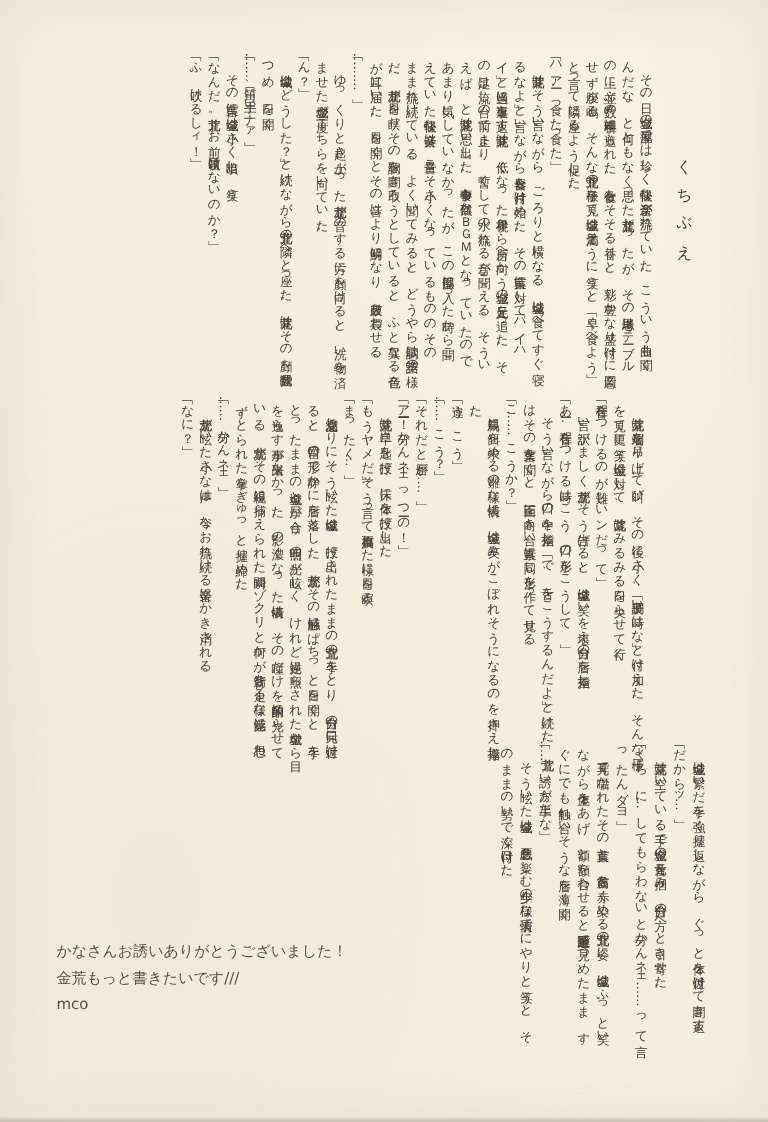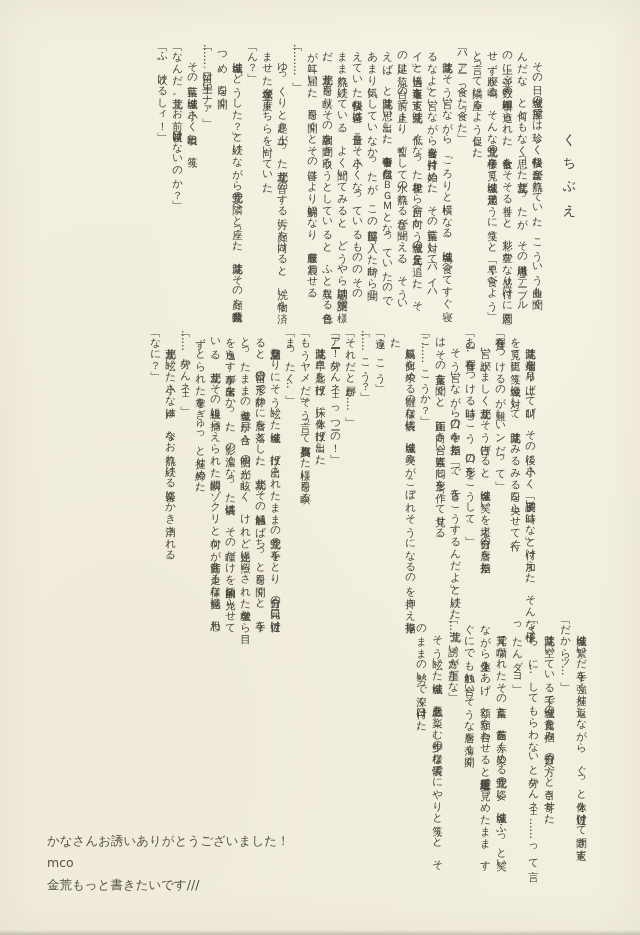--- a/index.html
+++ b/index.html
@@ -40,21 +40,21 @@
   #band2{top:330px;right:102px;height:302px;}
   #band3{top:617px;right:50px;height:254px;line-height:16px;}
   #story-title{
     position:absolute;
     top:124px;right:62px;
     font-size:13px;
     letter-spacing:9px;
   }
   #afterword{
     position:absolute;
-    left:47px;top:830px;
+    left:47px;top:782px;
     font-size:12.5px;
     line-height:22px;
     color:var(--afterword-ink);
     font-family:"DejaVu Sans","Liberation Sans",sans-serif;
   }
   #afterword p{margin:0;padding:0;}
 </style>
 </head>
 <body>
 
@@ -102,17 +102,17 @@
       <p>「だからッ…」</p>
       <p>　荒北は空いている手で金城の首元を掴み、自分の方へと引き寄せた。</p>
       <p>「くち、に…してもらわないと分かんネェ……って言ったんダヨ」</p>
       <p>　耳元で囁かれたその言葉と、首筋を赤く染める荒北の姿に、金城はふっと笑いながら上体をあげ、額と額を合わせると至近距離で見つめたまま、すぐにでも触れ合いそうな唇を薄く開く。</p>
       <p>「……誘い方が上手だな」</p>
       <p>　そう呟いた金城は、悪戯を楽しむ少年の様な表情でにやりと笑うと、そのままの勢いで深く口付けた。</p>
     </div>
 
   <div id="afterword">
     <p>かなさんお誘いありがとうございました！</p>
+    <p>金荒もっと書きたいです///</p>
     <p>mco</p>
-    <p>金荒もっと書きたいです///</p>
   </div>
 
 </div>
 
 </body></html>

